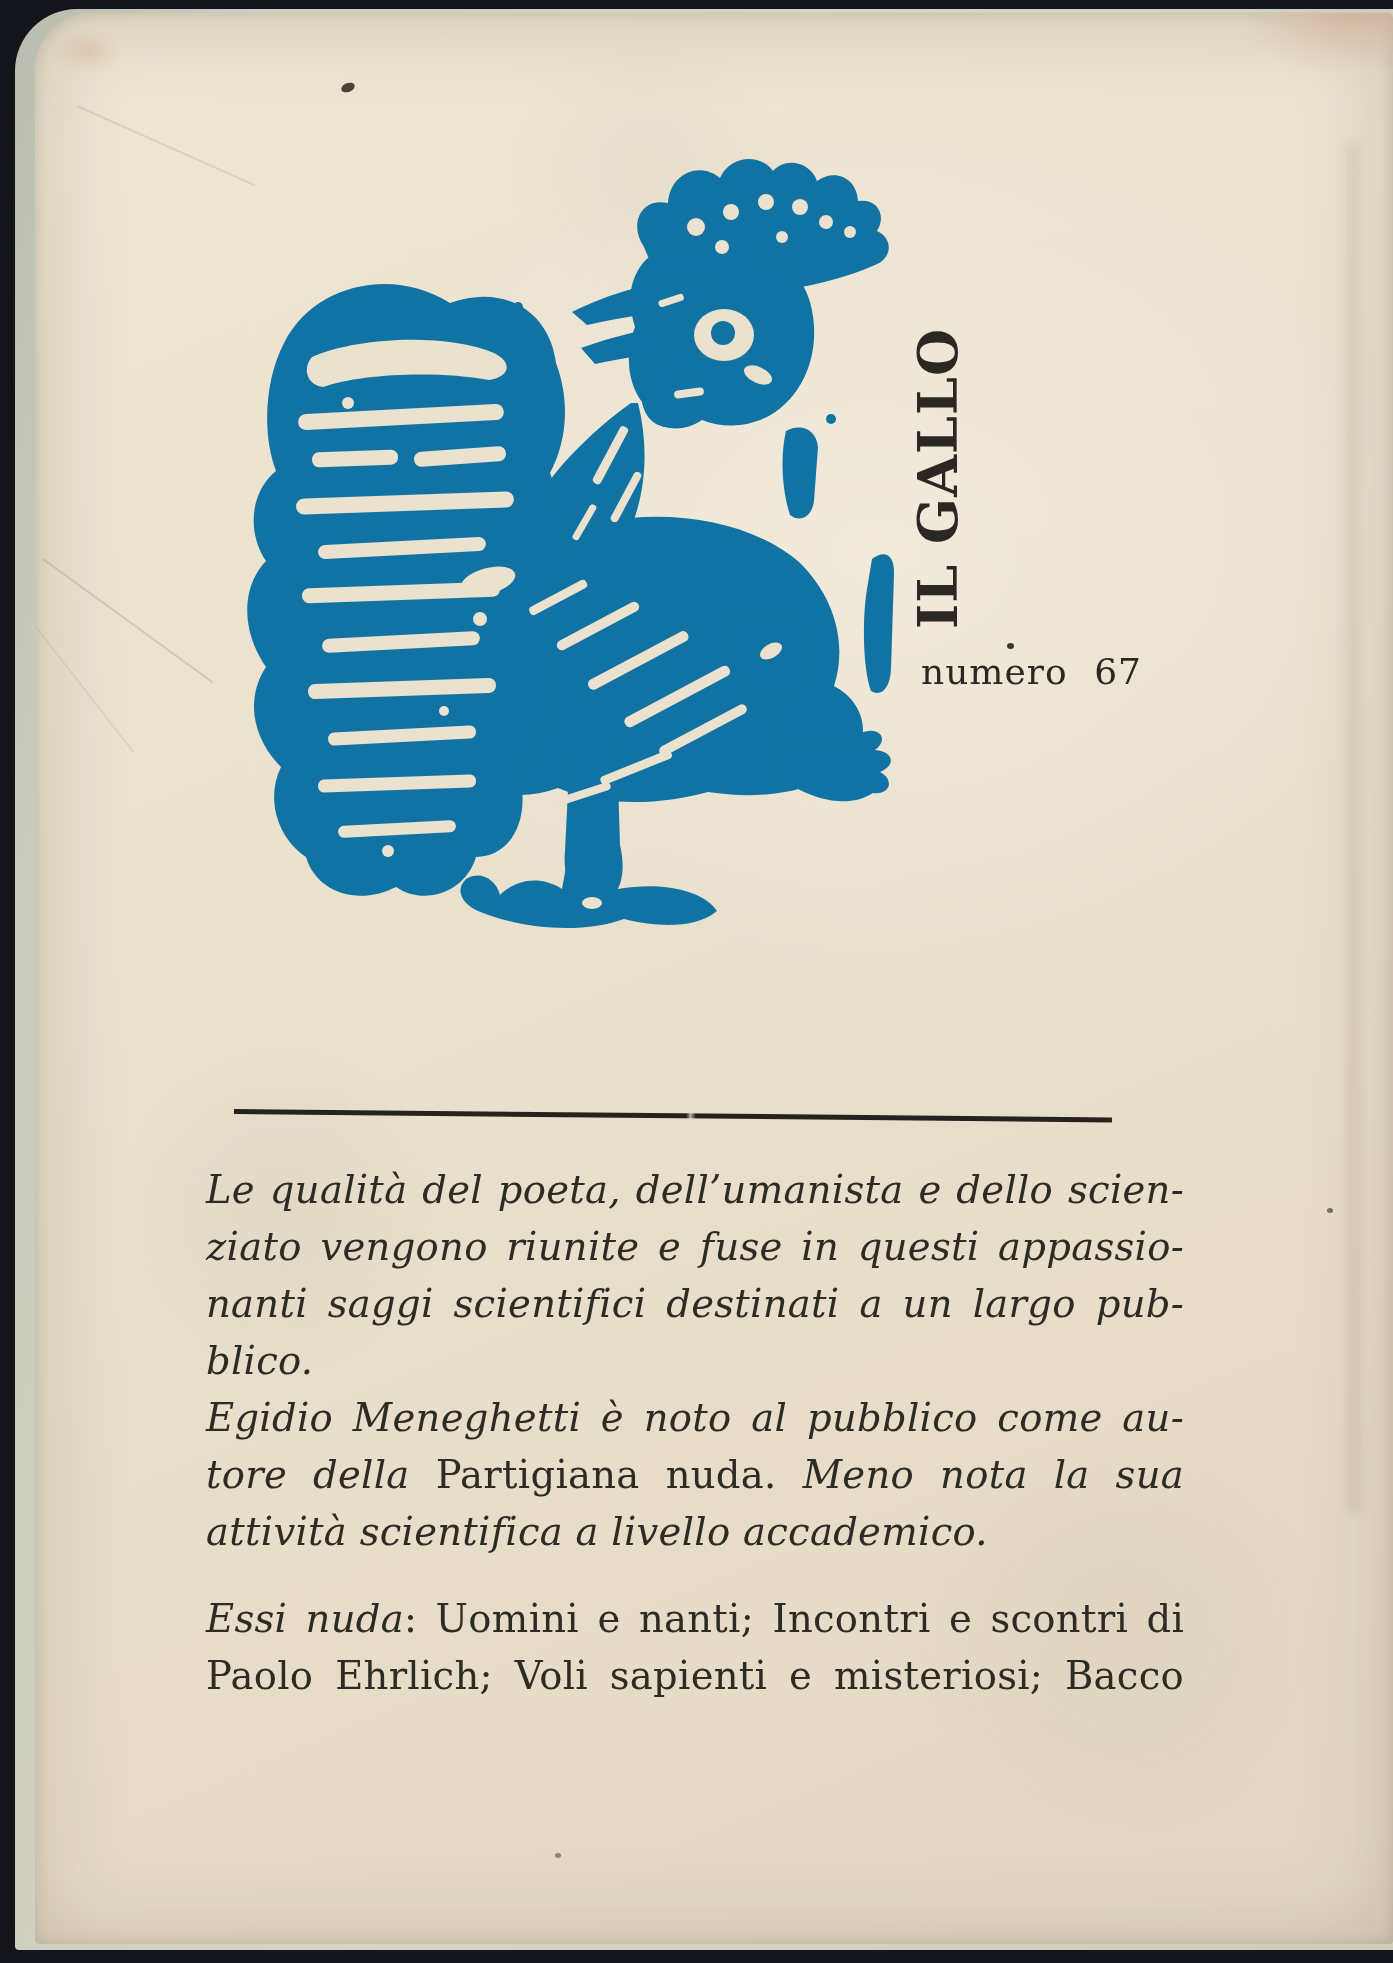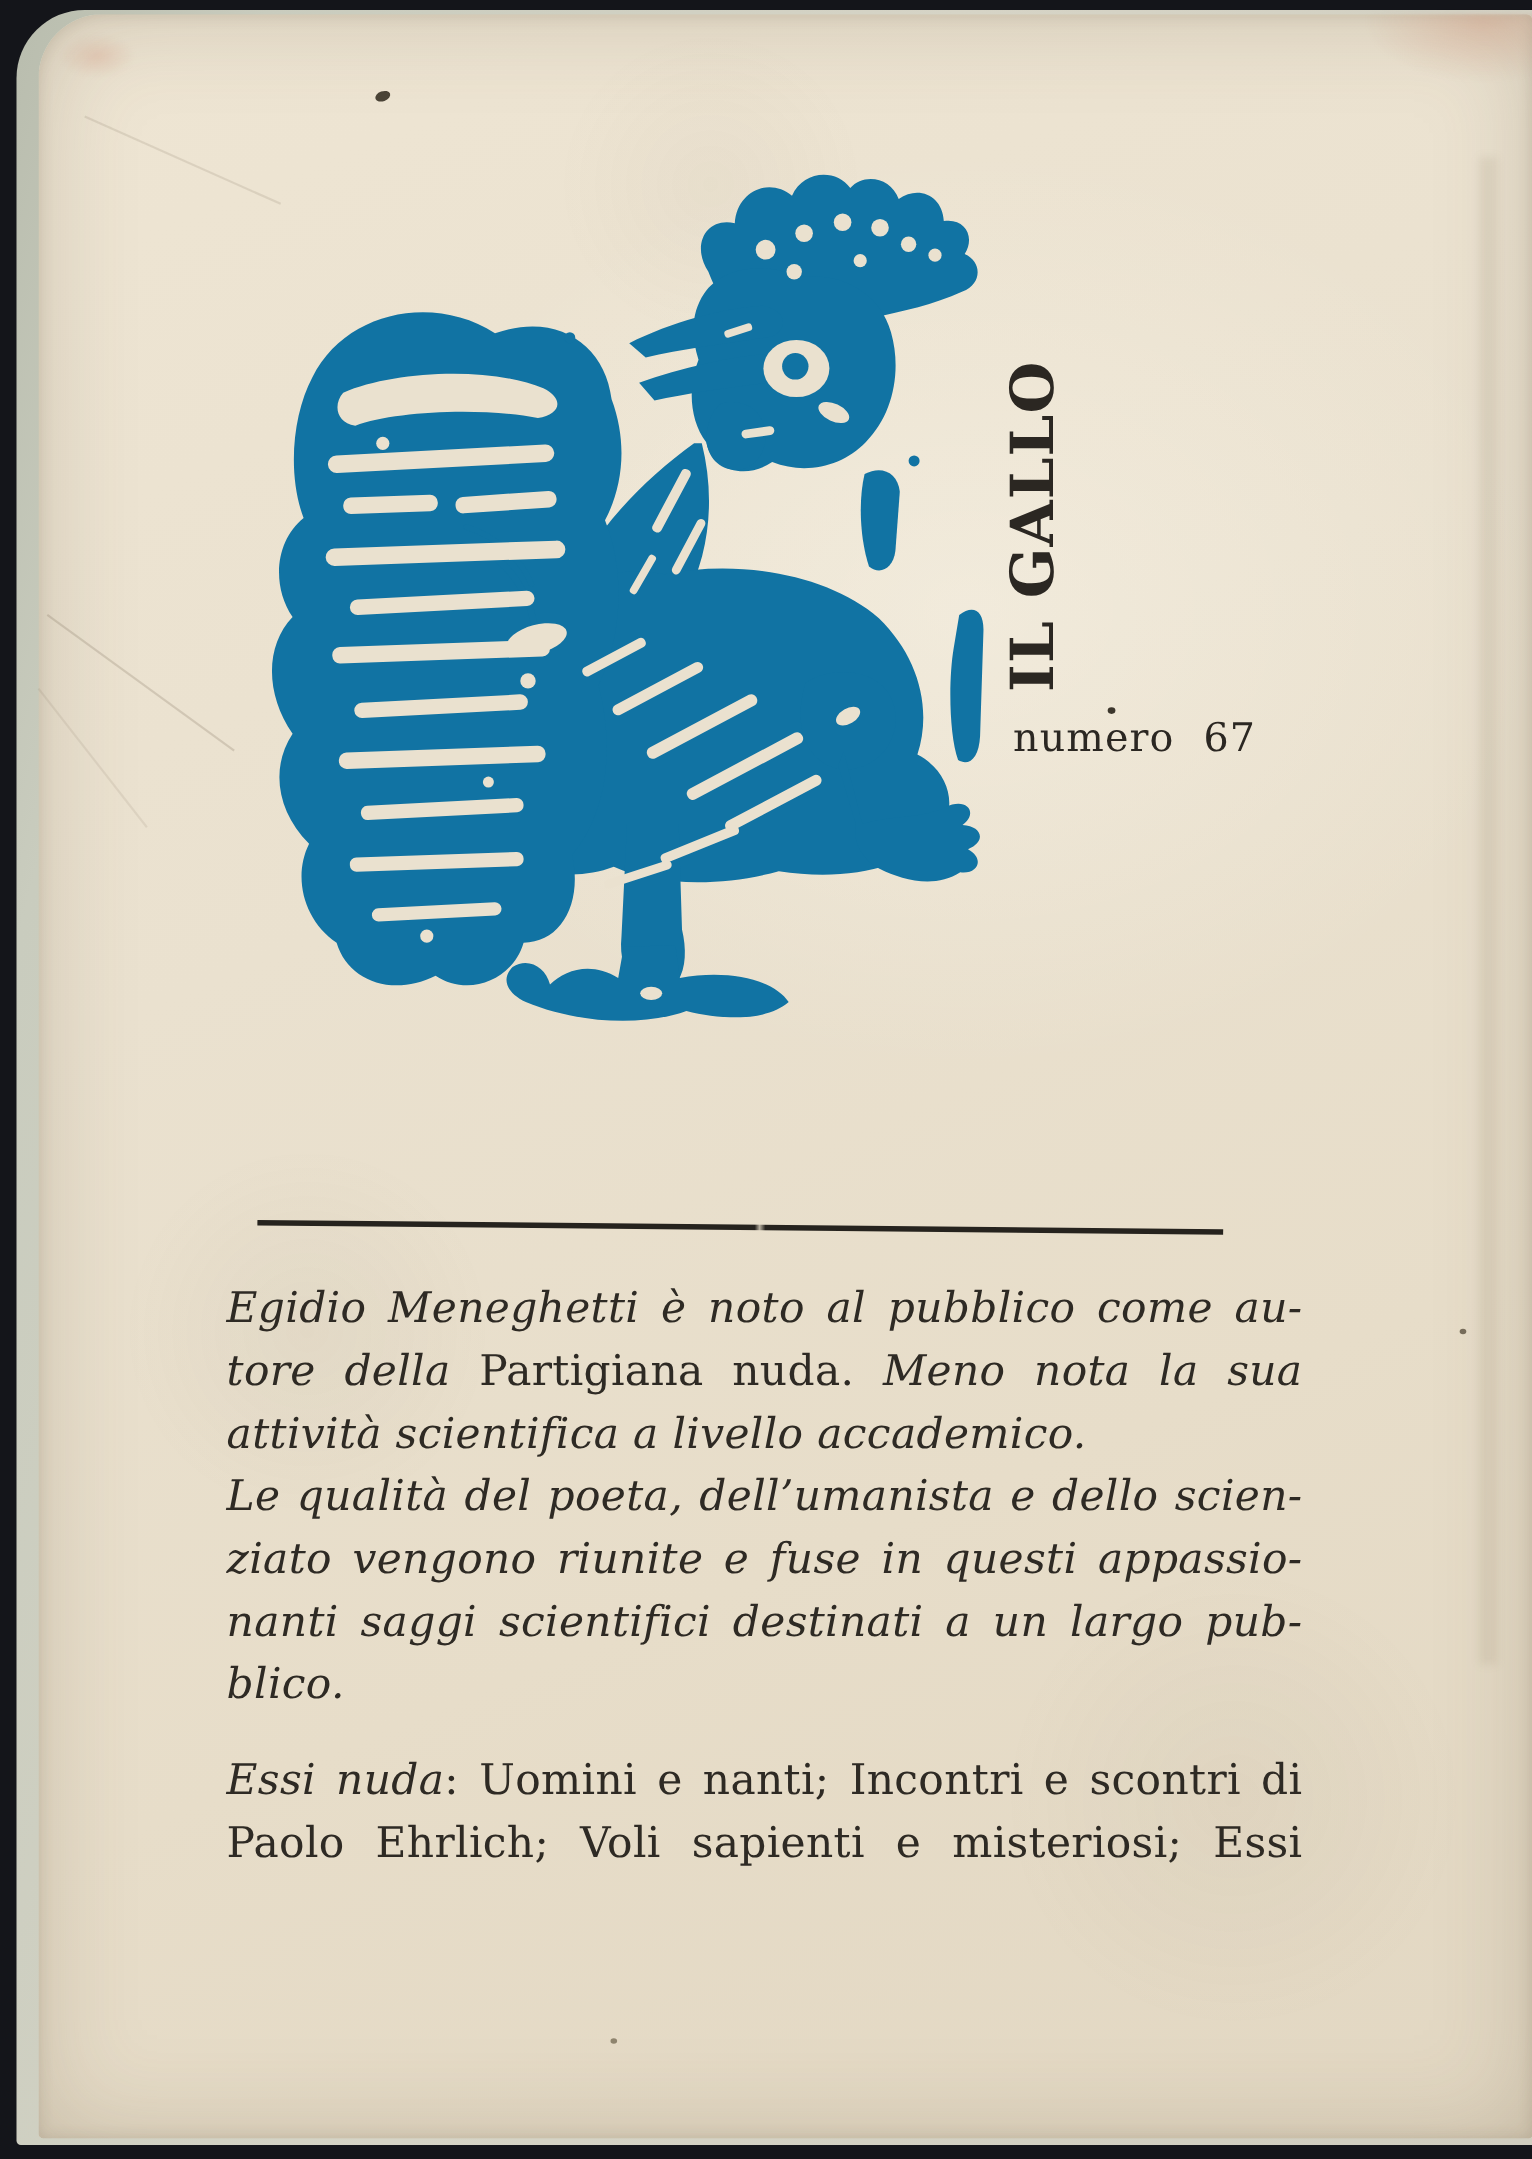--- a/index.html
+++ b/index.html
@@ -210,29 +210,29 @@
     </svg>
 
     <div class="series-title">IL GALLO</div>
 
     <div class="issue-number">numero 67</div>
 
     <div class="divider"></div>
 
     <div class="blurb">
         <div class="para">
-          <div class="tline just"><span class="it">Egidio Meneghetti è noto al pubblico come au-</span></div>
-          <div class="tline just"><span class="it">tore della </span><span class="rm">Partigiana nuda.</span><span class="it"> Meno nota la sua</span></div>
-          <div class="tline"><span class="it">attività scientifica a livello accademico.</span></div>
-        </div>
-        <div class="para">
           <div class="tline just"><span class="it">Le qualità del poeta, dell’umanista e dello scien-</span></div>
           <div class="tline just"><span class="it">ziato vengono riunite e fuse in questi appassio-</span></div>
           <div class="tline just"><span class="it">nanti saggi scientifici destinati a un largo pub-</span></div>
           <div class="tline"><span class="it">blico.</span></div>
         </div>
+        <div class="para">
+          <div class="tline just"><span class="it">Egidio Meneghetti è noto al pubblico come au-</span></div>
+          <div class="tline just"><span class="it">tore della </span><span class="rm">Partigiana nuda.</span><span class="it"> Meno nota la sua</span></div>
+          <div class="tline"><span class="it">attività scientifica a livello accademico.</span></div>
+        </div>
         <div class="para gap">
           <div class="tline just"><span class="it">Essi nuda</span><span class="rm">: Uomini e nanti; Incontri e scontri di</span></div>
-          <div class="tline just"><span class="rm">Paolo Ehrlich; Voli sapienti e misteriosi; Essi</span></div>
+          <div class="tline just"><span class="rm">Paolo Ehrlich; Voli sapienti e misteriosi; Bacco</span></div>
         </div>
       </div>
   </div>
 </div>
 
 </body></html>

